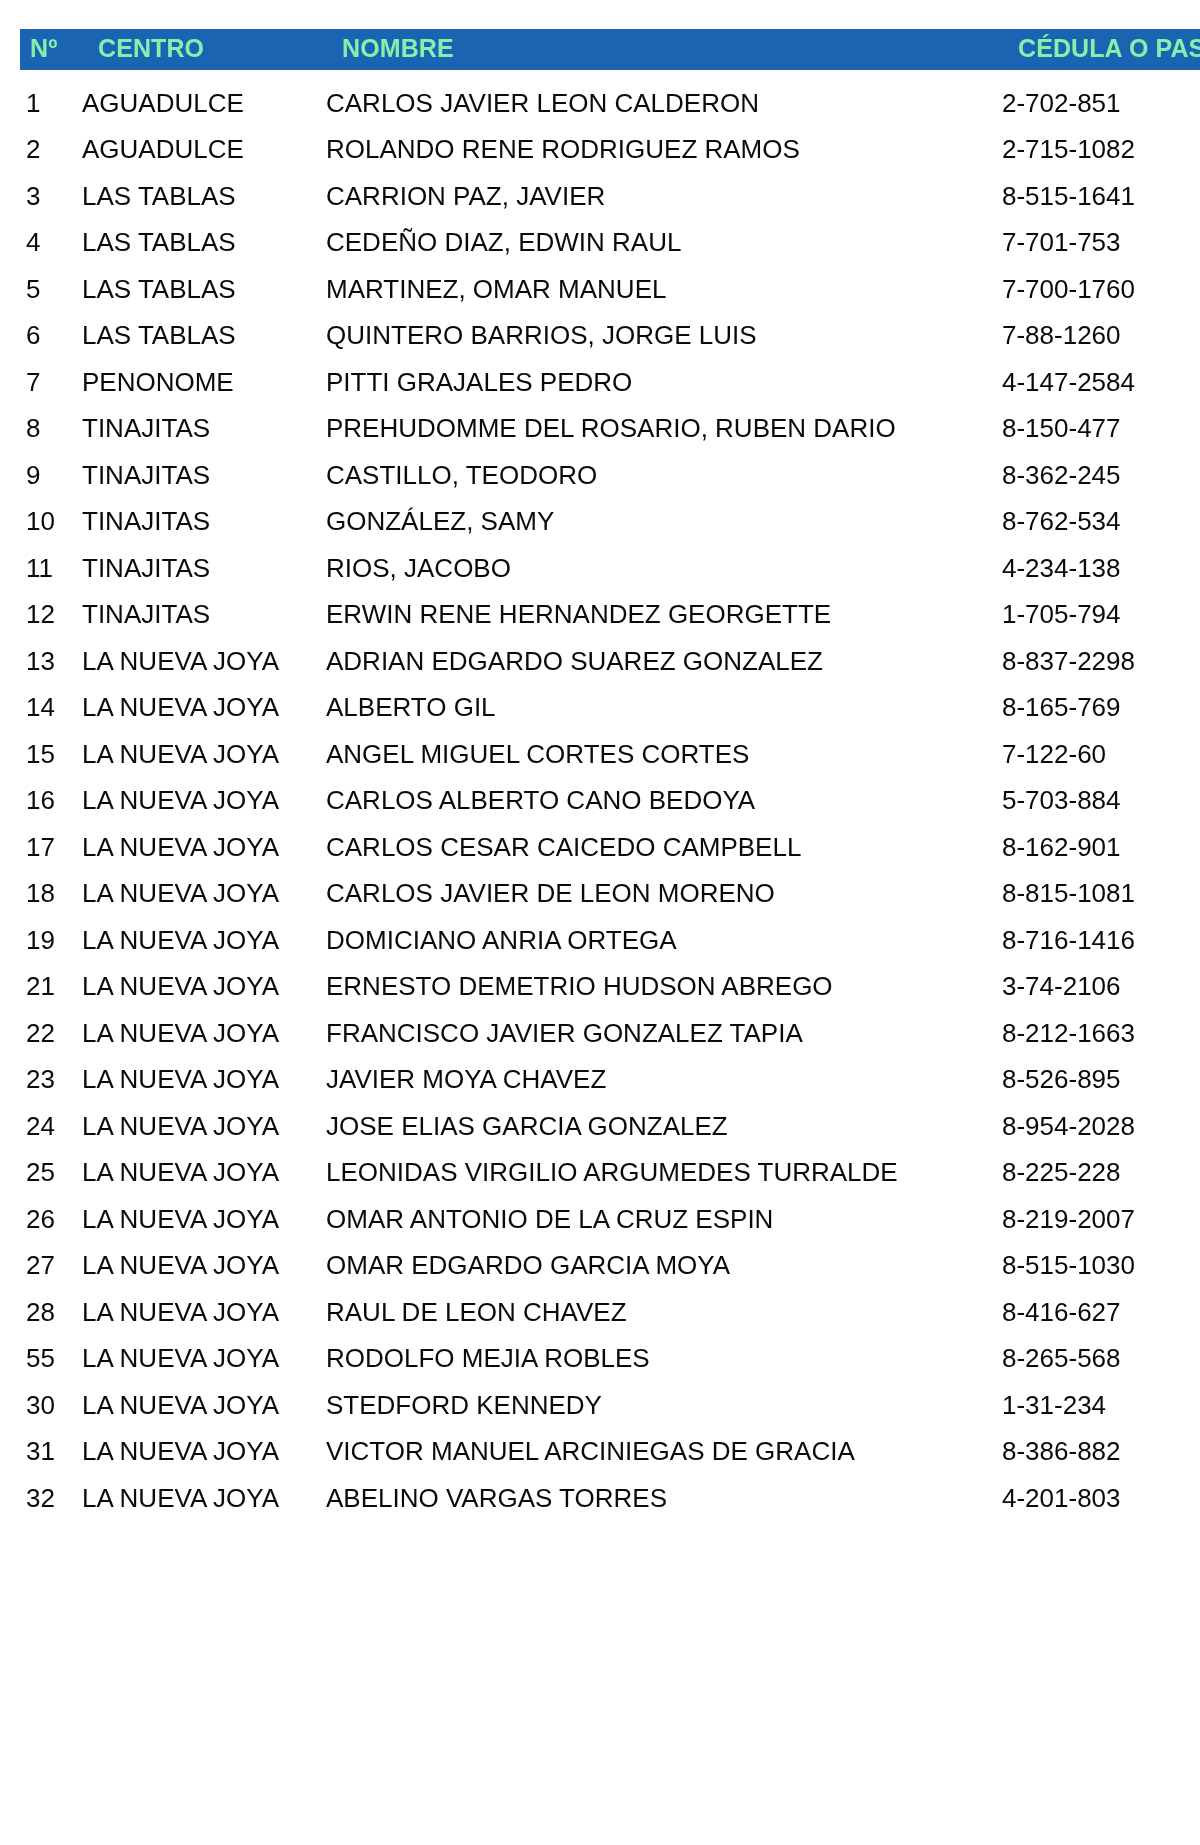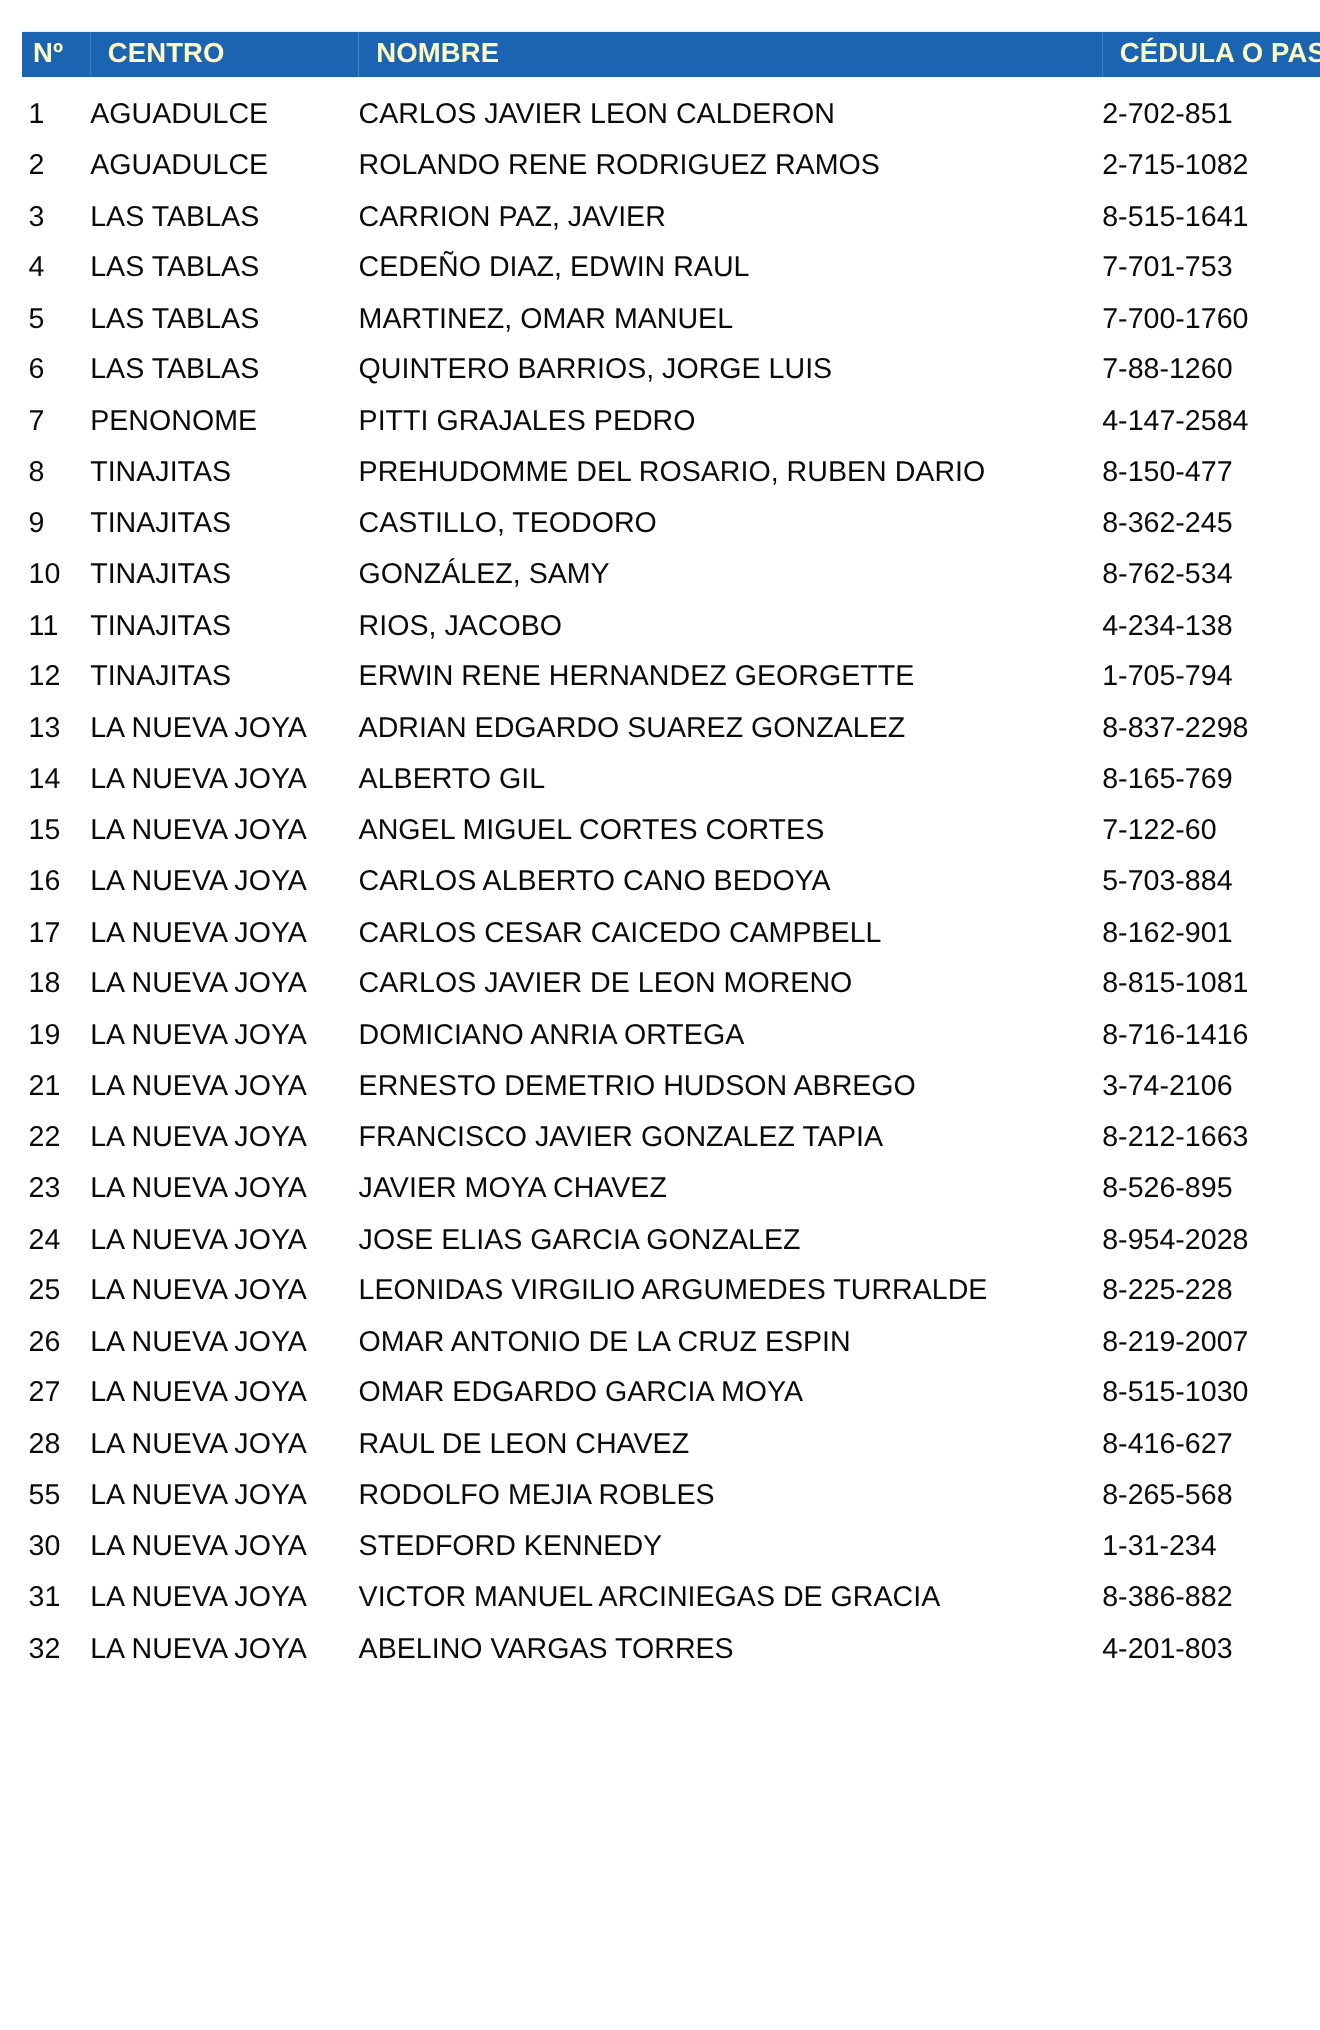--- a/index.html
+++ b/index.html
@@ -33,21 +33,21 @@
     border-collapse: collapse;
     width: 1150px;
     table-layout: fixed;
   }
 
   
   thead tr {
     background: #1B64B2;
   }
   thead th {
-    color: #fef9c3;
+    color: #86efac;
     font-weight: bold;
     font-size: 25px;
     letter-spacing: 0.1px;
     padding: 5px 0 7px 16px;
     text-align: left;
     vertical-align: middle;
     white-space: nowrap;
   }
   th.col-num   { width: 52px;  padding-left: 10px; }
   th.col-centro{ width: 228px; margin-left: 20px; }

